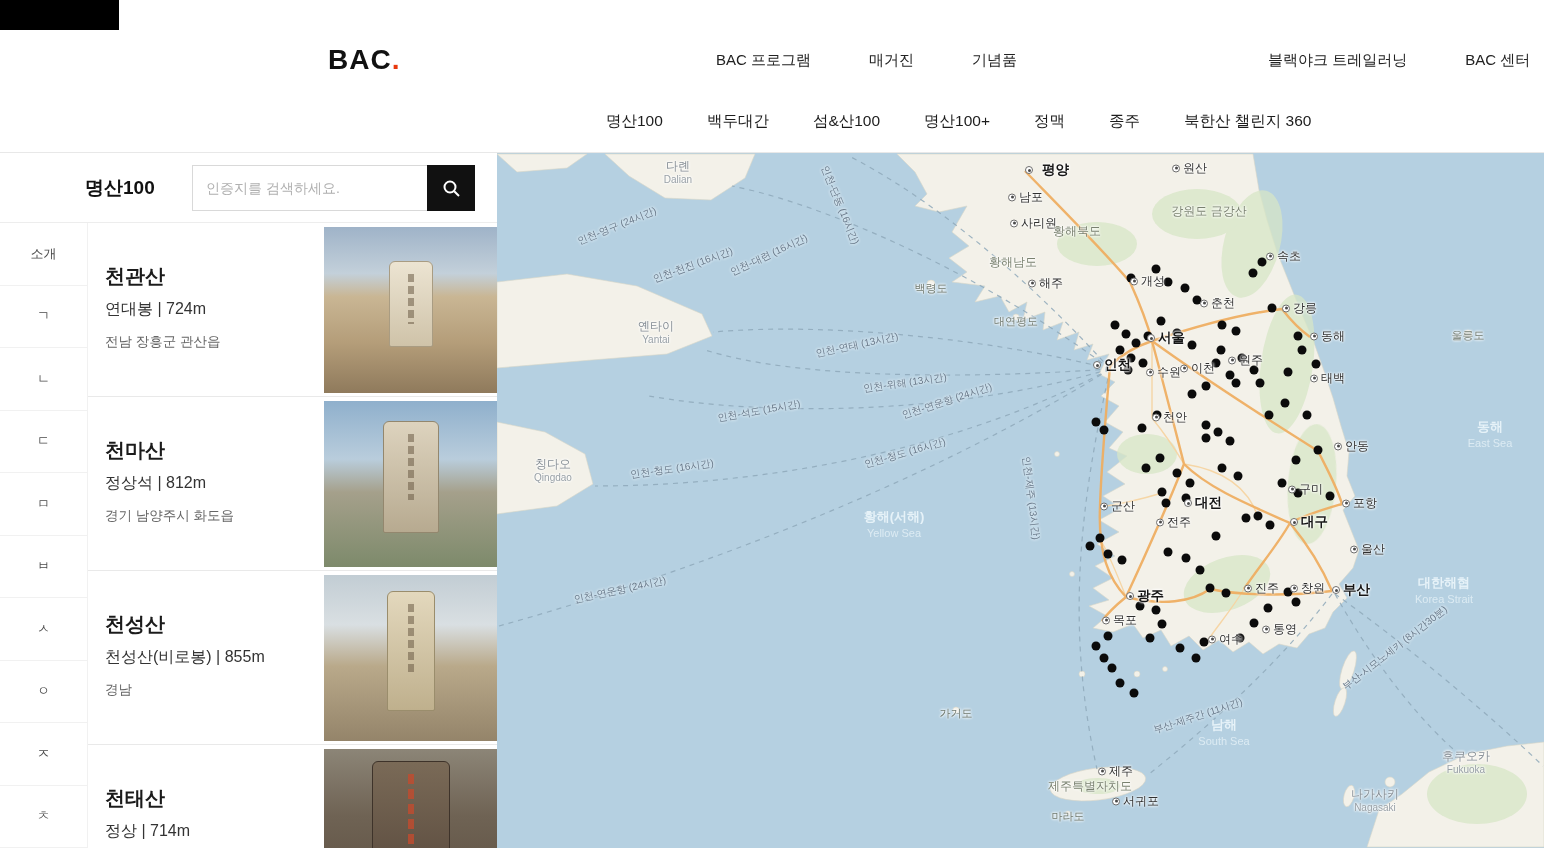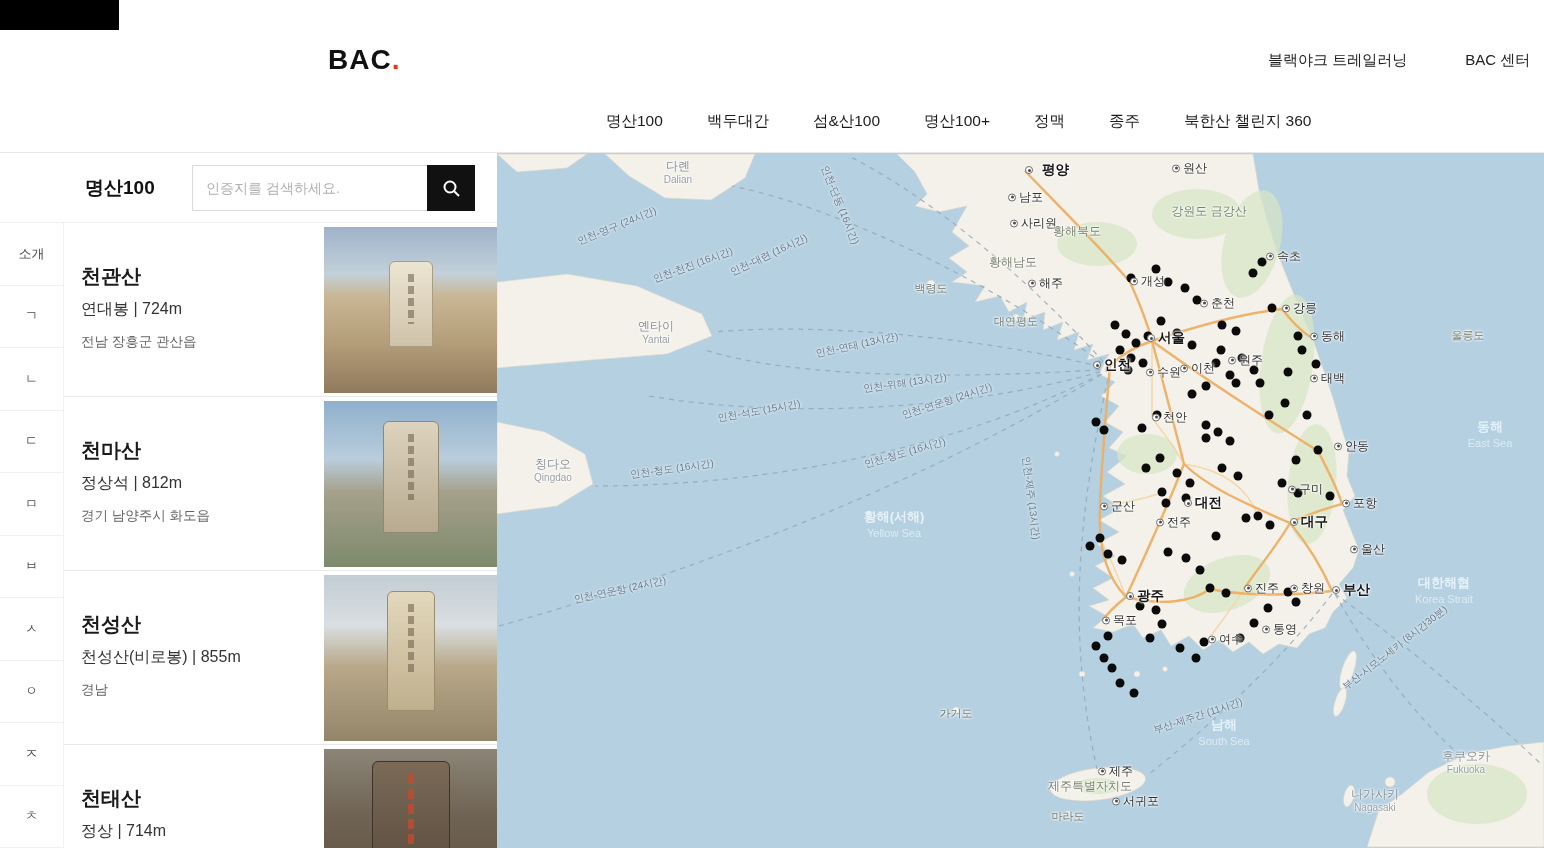--- a/index.html
+++ b/index.html
@@ -30,21 +30,21 @@
   .search-row { position:relative; height:70px; border-bottom:1px solid #ededed; }
   .sidebar-title { position:absolute; left:85px; top:22px; font-size:19px; font-weight:700; color:#111; }
   .search-input { position:absolute; left:192px; top:12px; width:235px; height:46px;
     border:1px solid #d9d9d9; border-right:none; padding:0 13px; font-size:14px; color:#444; outline:none;
     font-family:"Liberation Sans","DejaVu Sans",sans-serif; }
   .search-input::placeholder { color:#b0b0b0; }
   .search-btn { position:absolute; left:427px; top:12px; width:48px; height:46px; background:#111;
     display:flex; align-items:center; justify-content:center; cursor:pointer; border:none; }
 
   .body-row { display:flex; height:625px; }
-  .index-col { width:64px; flex:none; border-right:1px solid #f1f1f1; }
+  .index-col { width:88px; flex:none; border-right:1px solid #f1f1f1; }
   .index-item { height:62.5px; display:flex; align-items:center; justify-content:center;
     font-size:13px; color:#4a4a4a; border-bottom:1px solid #f1f1f1; cursor:pointer; }
 
   .list { flex:1; overflow:hidden; }
   .list-item { position:relative; height:174px; border-bottom:1px solid #e9e9e9; cursor:pointer; }
   .item-name { position:absolute; left:17px; top:40px; font-size:20px; font-weight:700; color:#1b1b1b; }
   .item-peak { position:absolute; left:17px; top:76px; font-size:16px; color:#333; }
   .item-loc  { position:absolute; left:17px; top:110px; font-size:13.5px; color:#666; }
   .item-photo { position:absolute; right:0; top:4px; width:173px; height:166px; overflow:hidden; }
 
@@ -91,20 +91,25 @@
 </style>
 </head>
 <body>
 
 <div class="top-strip">
   <div class="top-black"></div>
 </div>
 
 <div class="header">
   <div class="logo"><span>BAC</span><span class="dot">.</span></div>
+  <div class="header-nav" id="header-nav">
+      <div class="hnav-item">BAC 프로그램</div>
+      <div class="hnav-item">매거진</div>
+      <div class="hnav-item">기념품</div>
+    </div>
   <div class="header-nav-right" id="header-nav-right">
       <div class="hnav-item">블랙야크 트레일러닝</div>
       <div class="hnav-item">BAC 센터</div>
     </div>
 </div>
 
 <div class="subnav" id="subnav">
     <div class="snav-item">명산100</div>
     <div class="snav-item">백두대간</div>
     <div class="snav-item">섬&amp;산100</div>

